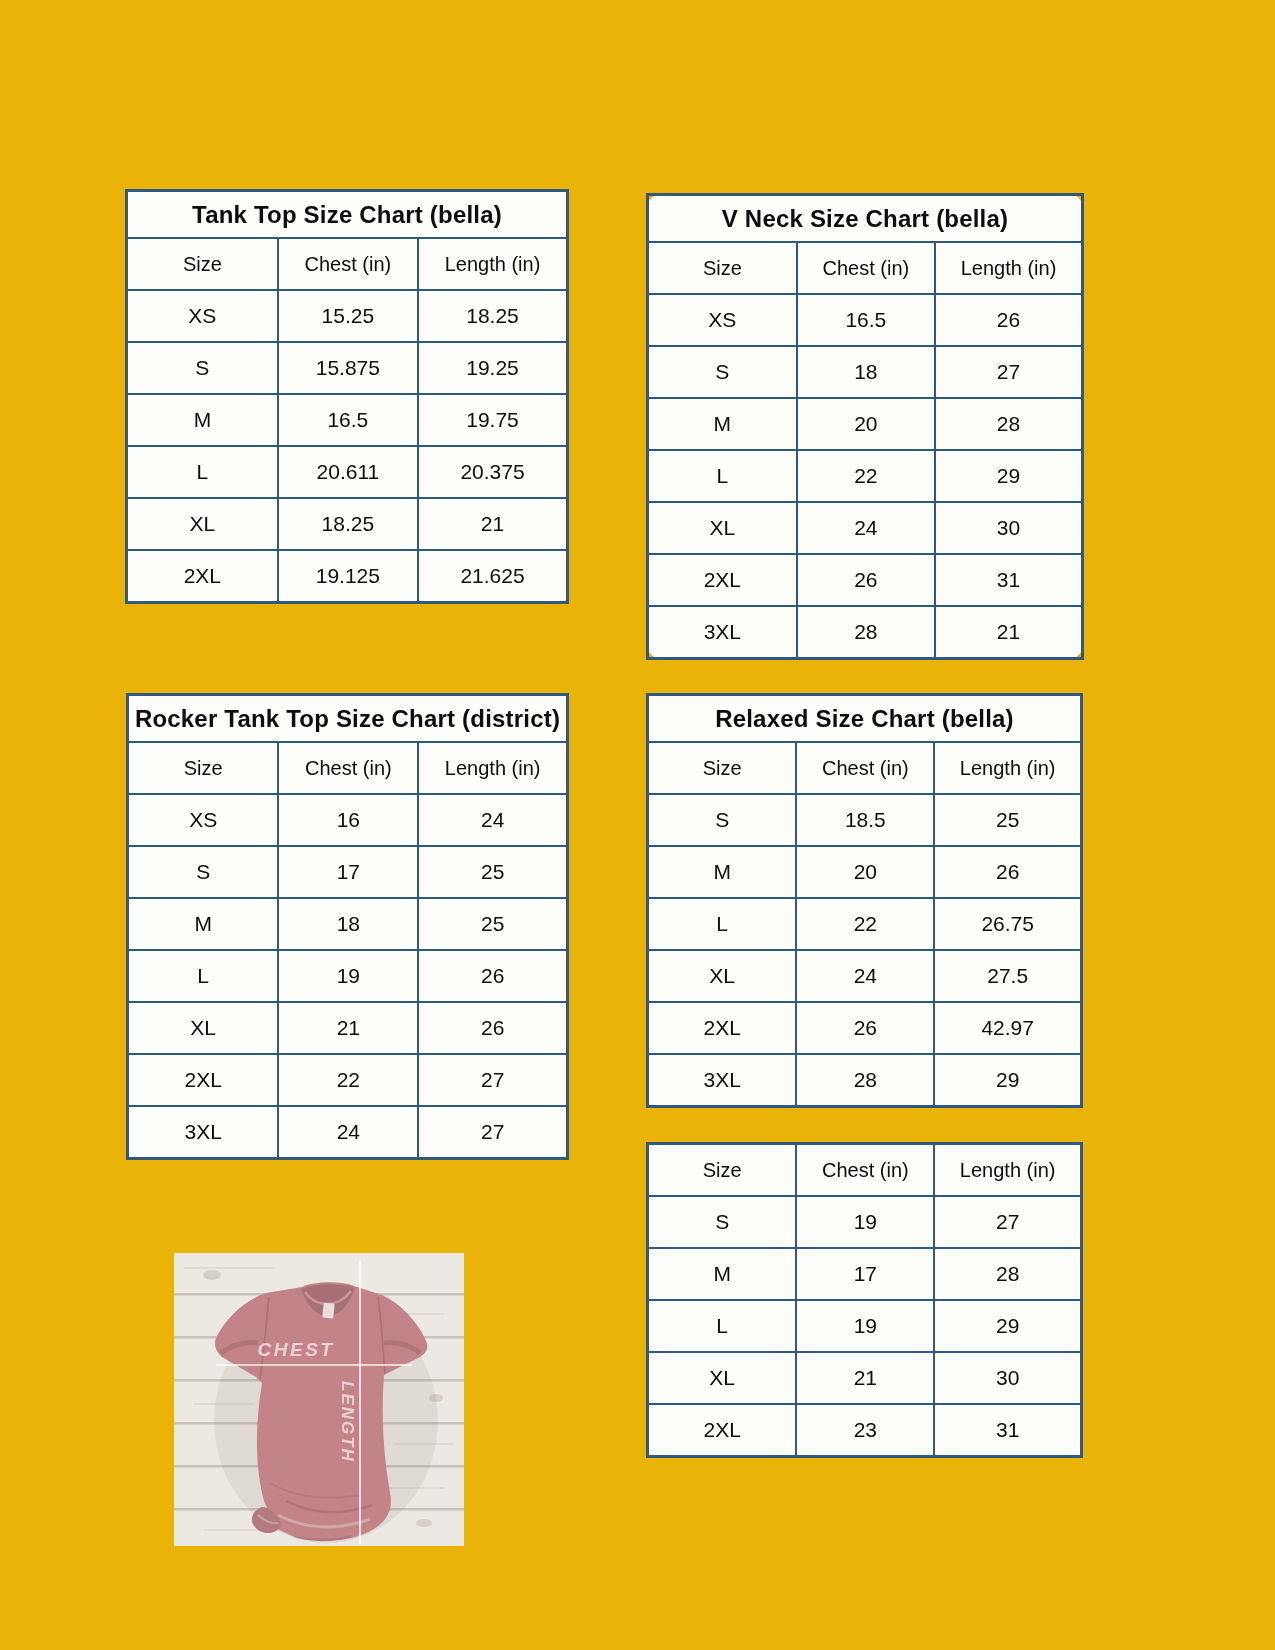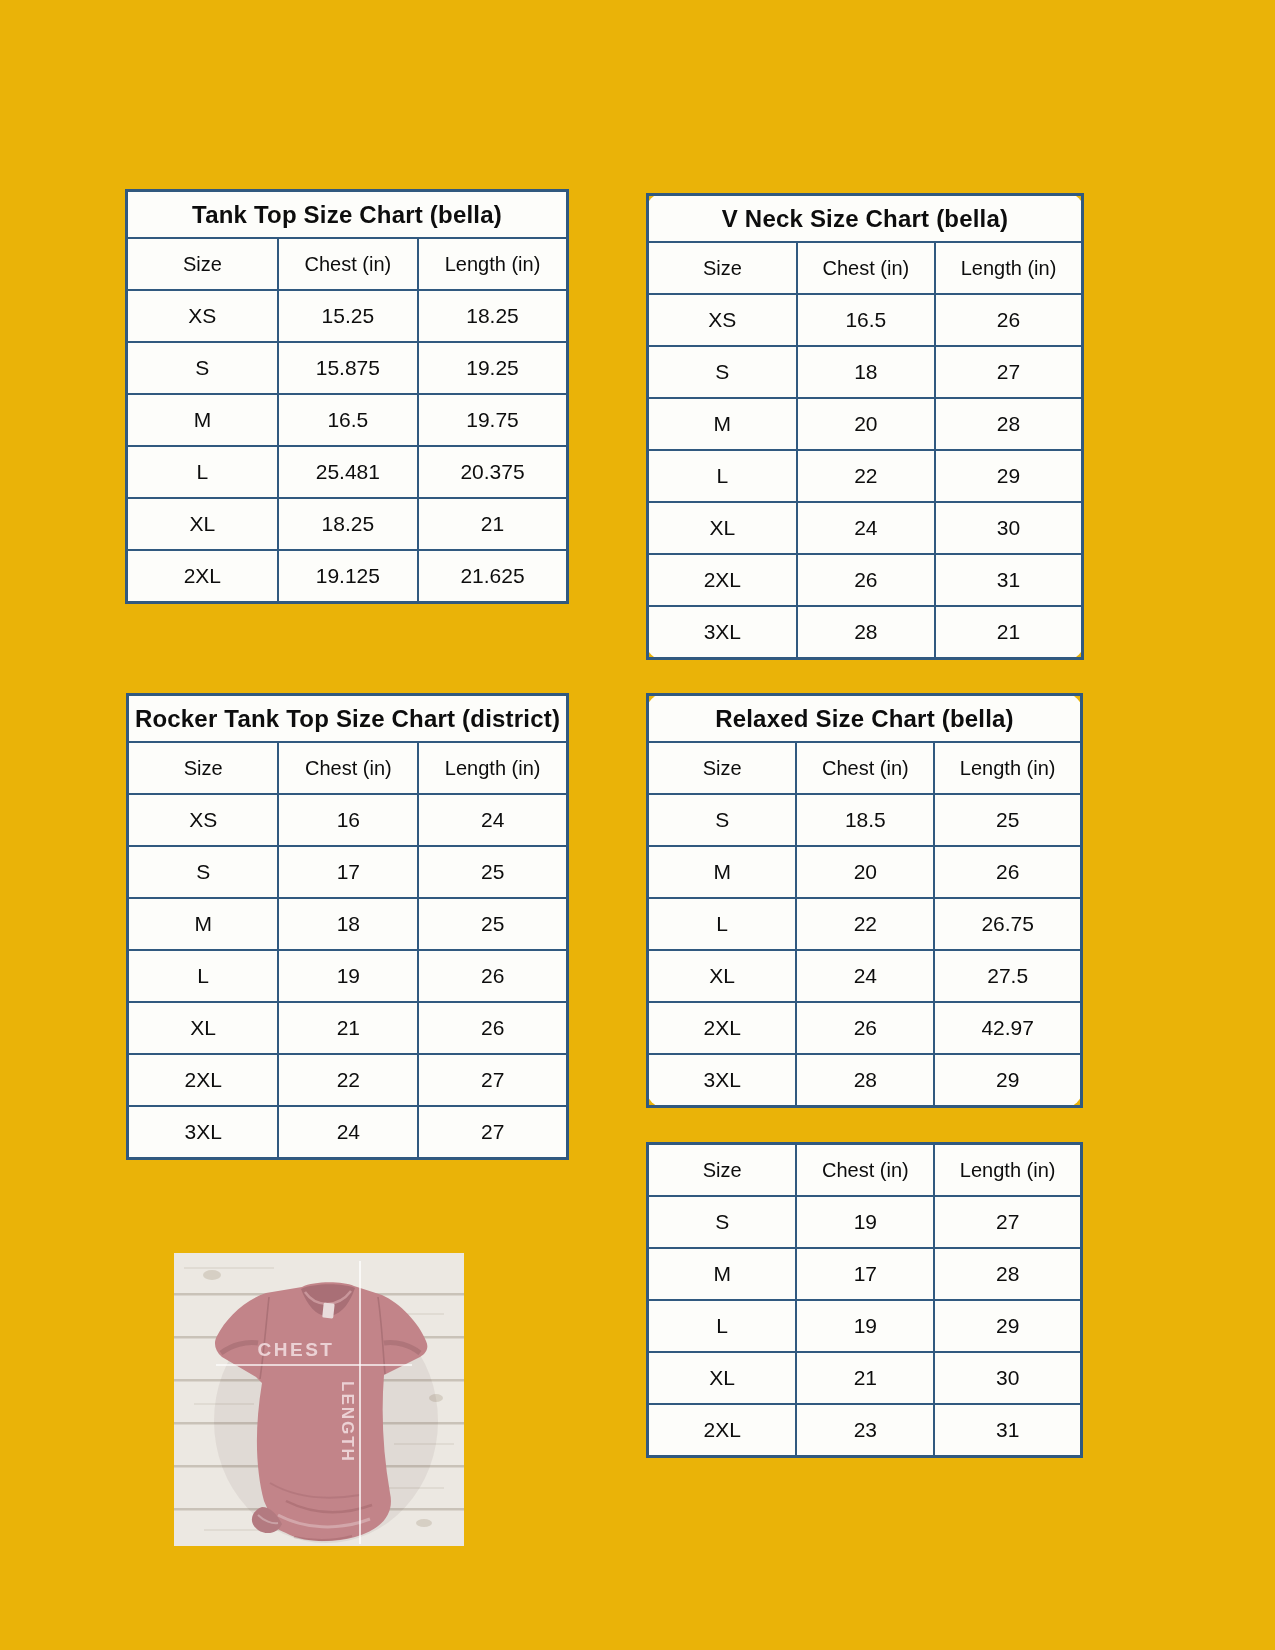--- a/index.html
+++ b/index.html
@@ -35,27 +35,27 @@
     font-weight:normal;
     height:50px;
   }
   table.size-table td{
     font-size:21px;
     height:50px;
   }
   #table-0{left:125px;top:189px;width:444px;}
   #table-1{left:646px;top:193px;width:438px;border-radius:18px;}
   #table-2{left:126px;top:693px;width:443px;}
-  #table-3{left:646px;top:693px;width:437px;border-radius:20px;}
+  #table-3{left:646px;top:693px;width:437px;}
   #table-4{left:646px;top:1142px;width:437px;}
   figure.shirt-photo{
     position:absolute;
     left:174px;top:1253px;
     width:290px;height:293px;
-    margin:0;padding:0;
+    margin:0;padding:0;font-style:italic;
   }
 </style>
 </head>
 <body>
 
 <div class="sheet">
 
   <table class="size-table" id="table-0">
       <colgroup>
         <col style="width: 34.3%;">
@@ -83,21 +83,21 @@
           <td>15.875</td>
           <td>19.25</td>
         </tr>
         <tr>
           <td>M</td>
           <td>16.5</td>
           <td>19.75</td>
         </tr>
         <tr>
           <td>L</td>
-          <td>25.481</td>
+          <td>20.611</td>
           <td>20.375</td>
         </tr>
         <tr>
           <td>XL</td>
           <td>18.25</td>
           <td>21</td>
         </tr>
         <tr>
           <td>2XL</td>
           <td>19.125</td>

